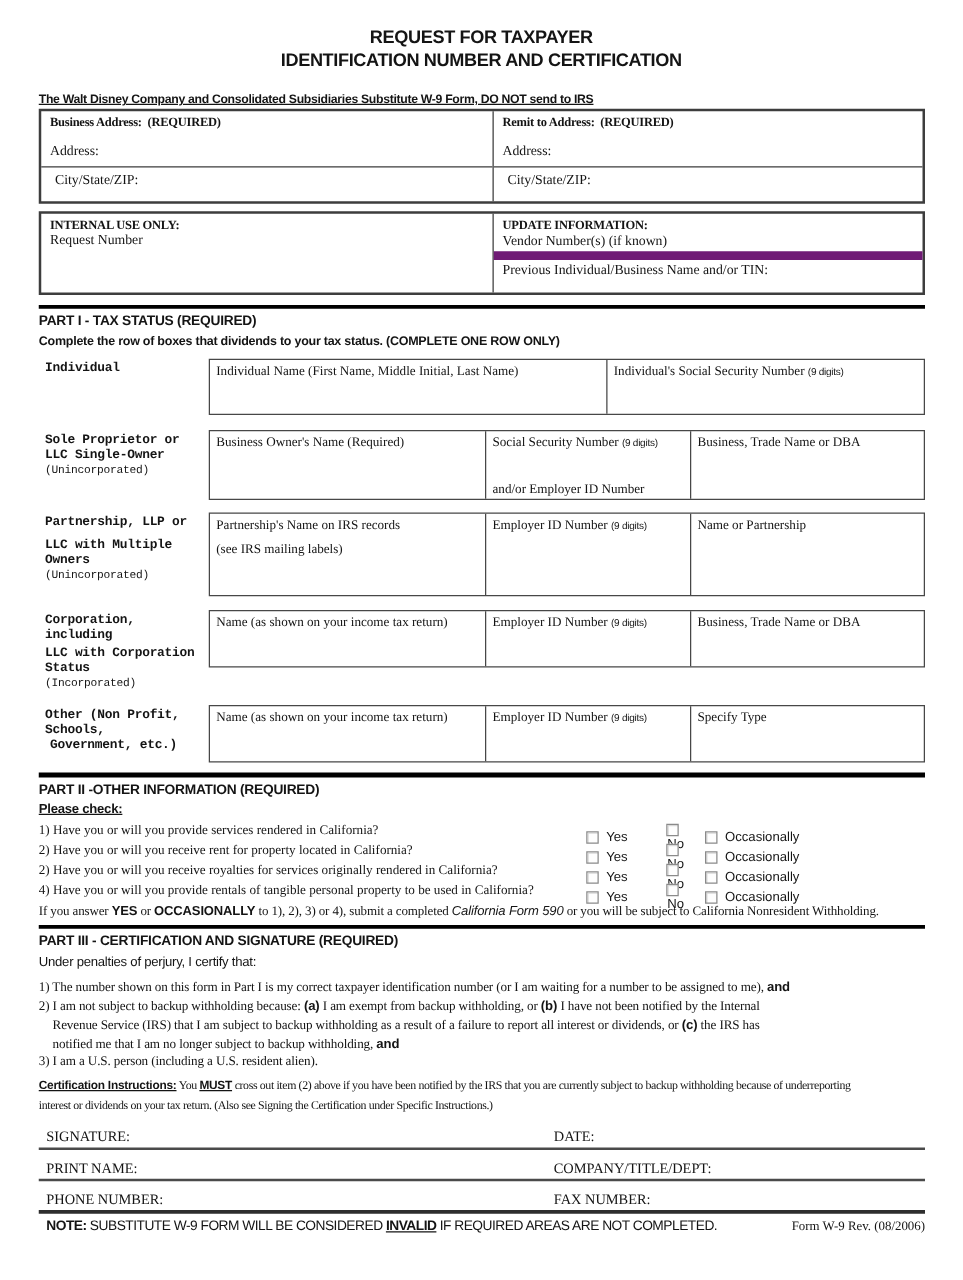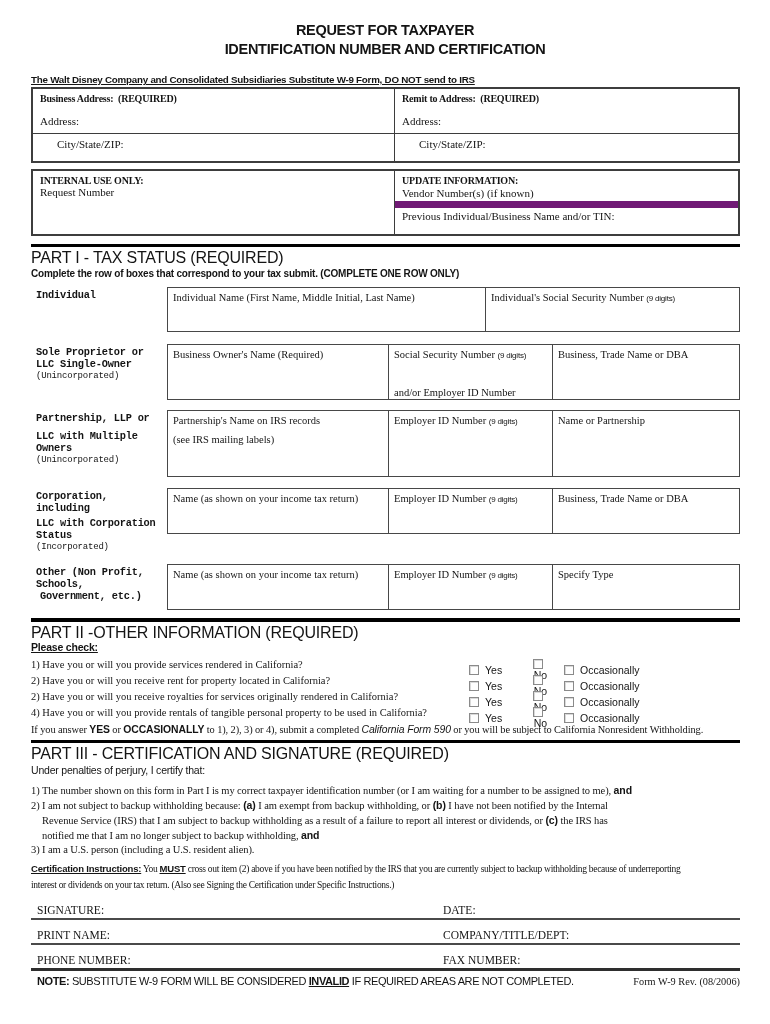--- a/index.html
+++ b/index.html
@@ -17,38 +17,38 @@
               font-size:9.8px; letter-spacing:-0.25px; text-decoration:underline; white-space:nowrap; }
 
   
   .tbl { border:2px solid #3d3d3d; display:grid; grid-template-columns:362px 1fr; background:#fff; }
   .tbl1 { margin-top:2px; }
   .tcol { min-width:0; }
   .tcol.first { border-right:1.5px solid #3d3d3d; }
   .cellhead { font-family:Liberation Serif, serif; font-weight:bold; font-size:10px; letter-spacing:-0.2px; }
   .t1top { height:44px; padding:4px 7px 0; }
   .t1top .fieldlab { margin-top:11px; }
-  .t1bot { border-top:1px solid #3d3d3d; height:28px; padding:4px 24px 0; }
+  .t1bot { border-top:1px solid #3d3d3d; height:28px; padding:4px 11px 0; }
   .fieldlab { font-size:11px; }
 
   
   .tbl2 { margin-top:6px; height:67px; }
   .icol { padding:4px 7px 0; }
   .ucol { display:flex; flex-direction:column; }
   .u-head { padding:4px 7px 0; }
   .u-vendor { padding:1px 7px 2px; border-bottom:7px solid #701a75; }
   .u-prev { padding:2px 7px 0; flex:1; }
 
   
   .rule1 { height:3px; background:#000; margin-top:8px; }
   .rule2 { height:4px; background:#000; margin-top:8px; }
   .rule3 { height:3px; background:#000; margin-top:4px; }
 
   
-  .p-head { font-family:"Liberation Sans",sans-serif; font-weight:normal; font-size:16px;
+  .p-head { font-family:"Liberation Sans",sans-serif; font-weight:bold; font-size:11px;
             letter-spacing:-0.2px; line-height:13px; margin-top:4px; }
   .p1-sub { font-family:"Liberation Sans",sans-serif; font-weight:bold; font-size:10px;
             letter-spacing:-0.2px; line-height:13px; margin-top:3px; }
   .p1row { display:flex; }
   .p1lab { width:136px; font-family:Liberation Mono, monospace; font-weight:bold; font-size:10.3px;
            letter-spacing:-0.2px; line-height:12px; padding:2px 4px 0 5px; }
   .p1lab .small { font-weight:normal; font-size:9px; }
   .p1lab .gap6 { margin-top:6px; }
   .p1lab .gap3 { margin-top:3px; }
   .p1box { flex:1; display:flex; border:1.5px solid #474747; background:#fff; }
@@ -135,21 +135,21 @@
       </div>
       <div class="tcol ucol">
         <div class="u-head cellhead">UPDATE INFORMATION:</div>
         <div class="u-vendor fieldlab">Vendor Number(s) (if known)</div>
         <div class="u-prev fieldlab">Previous Individual/Business Name and/or TIN:</div>
       </div>
     </div>
 
     <div class="rule1"></div>
     <div class="p-head">PART I - TAX STATUS (REQUIRED)</div>
-    <div class="p1-sub">Complete the row of boxes that correspond to your tax submit. (COMPLETE ONE ROW ONLY)</div>
+    <div class="p1-sub">Complete the row of boxes that dividends to your tax status. (COMPLETE ONE ROW ONLY)</div>
 
     <div class="p1row" style="margin-top:7px">
       <div class="p1lab">
         <div>Individual</div>
       </div>
       <div class="p1box" style="height:45px">
         <div class="p1cell" style="width:318px"><span>Individual Name (First Name, Middle Initial, Last Name)</span></div>
         <div class="p1cell"><span>Individual's Social Security Number</span> <span class="note">(9 digits)</span></div>
       </div>
     </div>

